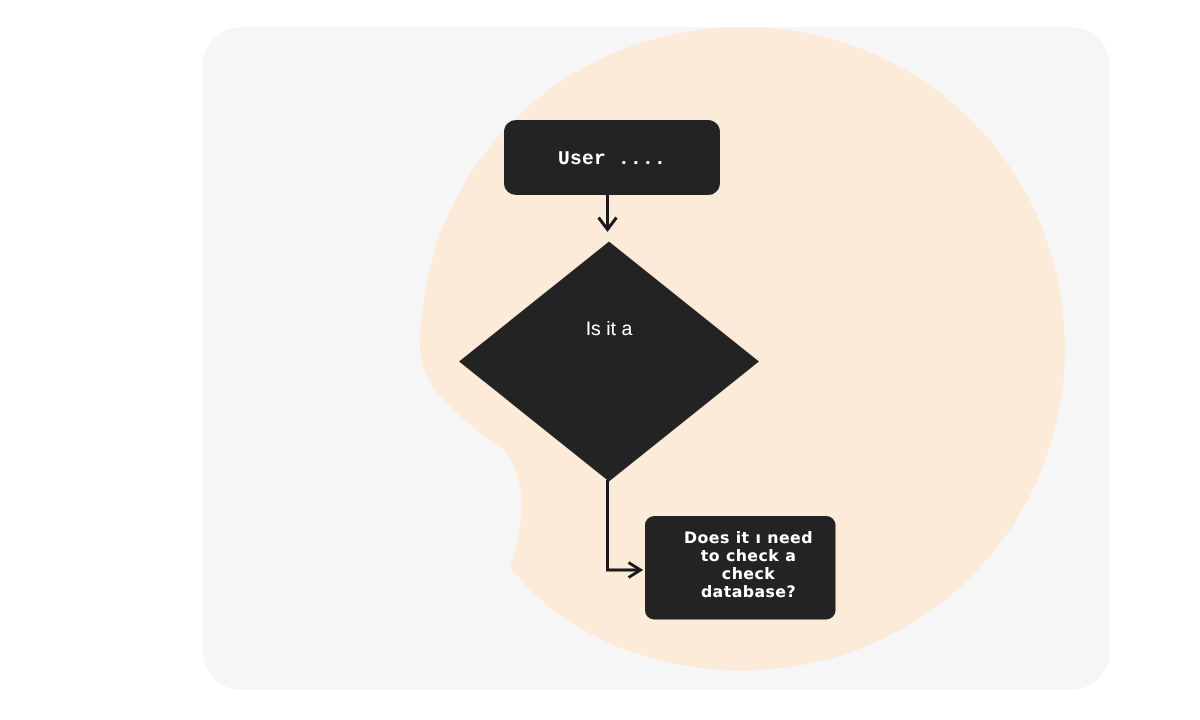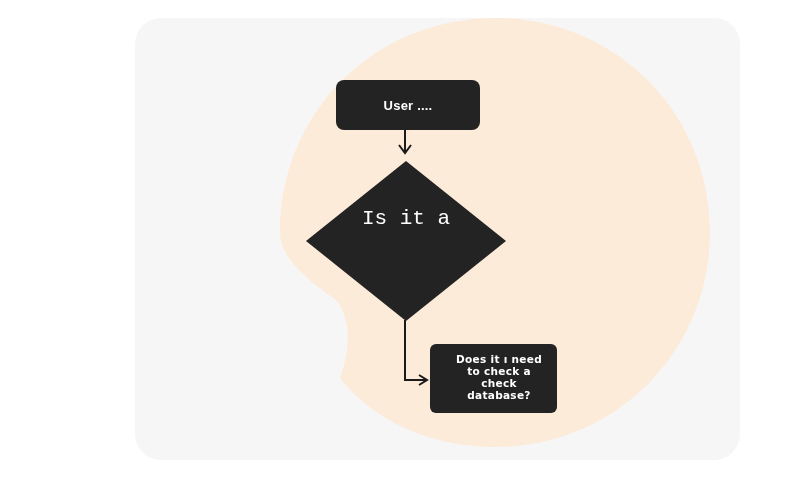--- a/index.html
+++ b/index.html
@@ -40,43 +40,43 @@
       text-align: center;
       box-sizing: border-box;
     }
 
     .node-start {
       left: 336px;
       top: 80px;
       width: 144px;
       height: 50px;
       border-radius: 8px;
-      font-family: Liberation Sans, sans-serif;
+      font-family: Liberation Mono, monospace;
       font-size: 13px;
       font-weight: bold;
       letter-spacing: 0.2px;
     }
 
     .decision-svg {
       position: absolute;
       left: 304px;
       top: 160px;
       width: 204px;
       height: 162px;
     }
 
     .decision-text {
       position: absolute;
       left: 330px;
       top: 206px;
       width: 152px;
       text-align: center;
       color: #ffffff;
-      font-family: Liberation Mono, monospace;
-      font-size: 21px;
+      font-family: Liberation Sans, sans-serif;
+      font-size: 13px;
       line-height: 25px;
     }
 
     .node-check {
       left: 430px;
       top: 344px;
       width: 127px;
       height: 69px;
       border-radius: 6px;
       font-family: "DejaVu Sans", sans-serif;

